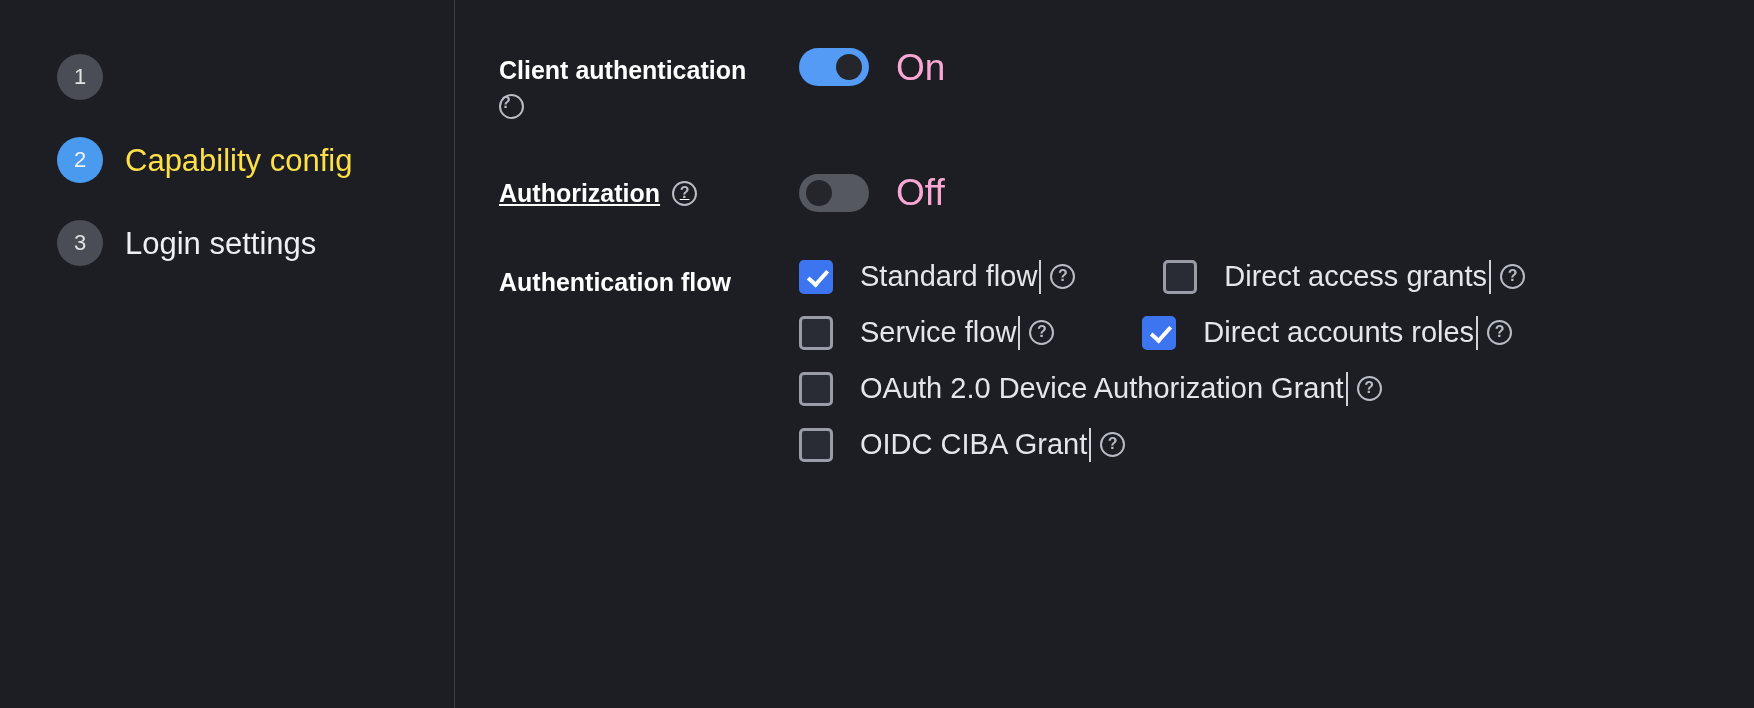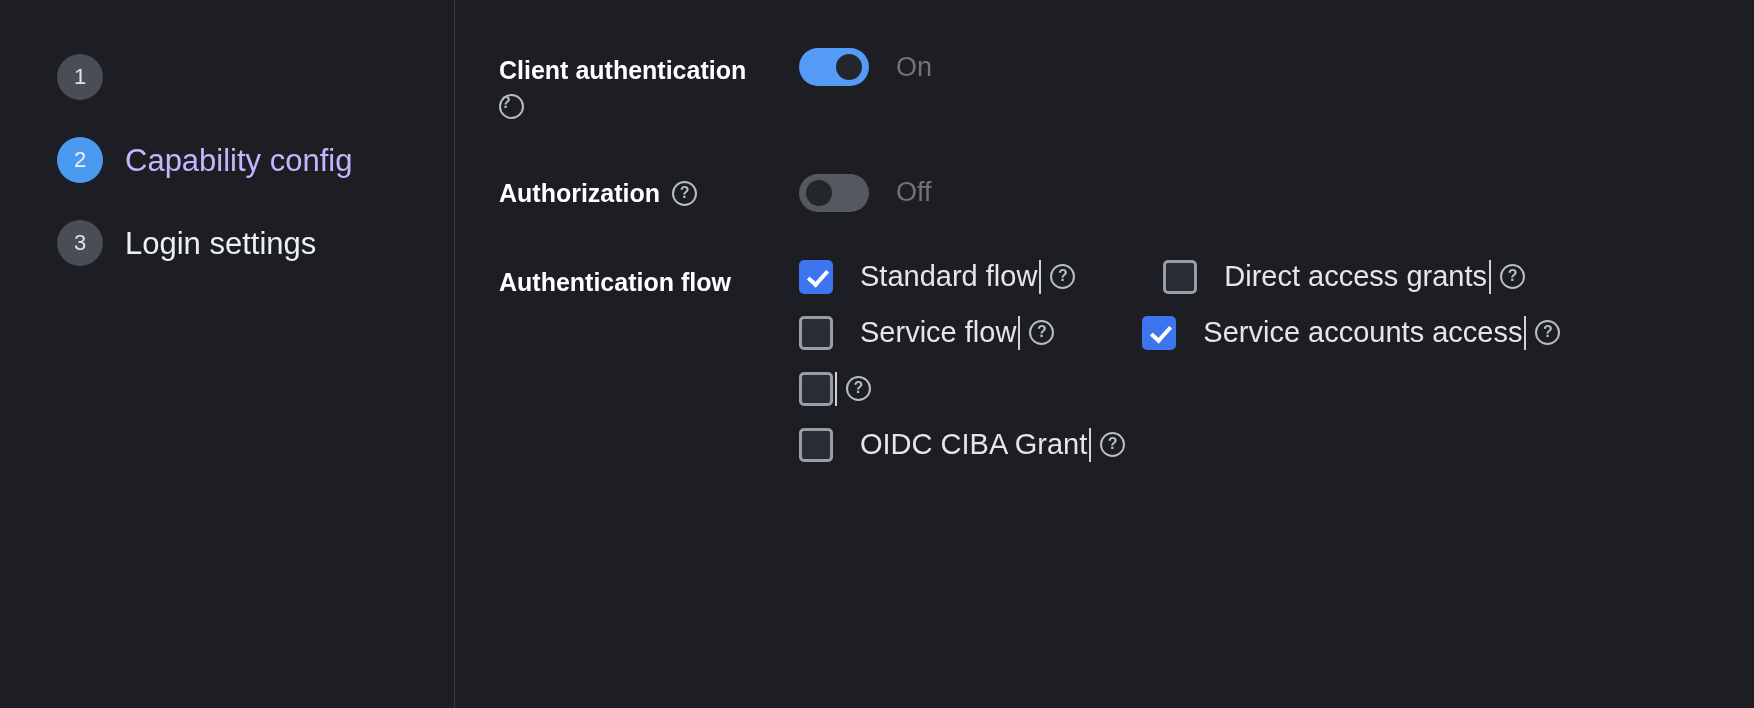--- a/index.html
+++ b/index.html
@@ -57,21 +57,21 @@
     color: #f2f2f2;
   }
   .step-label {
     margin-left: 22px;
     font-size: 31px;
     line-height: 1;
     color: #eceff3;
     white-space: nowrap;
   }
   .step.current .step-label {
-    color: #c4b5fd;
+    color: #fde047;
   }
 
   
   .form {
     flex: 1 1 auto;
     padding-top: 48px;
     padding-left: 44px;
     box-sizing: border-box;
   }
   .field-row {
@@ -84,20 +84,21 @@
     font-size: 25px;
     font-weight: bold;
     color: #ffffff;
     line-height: 1.35;
     padding-top: 6px;
   }
   .field-label.inline {
     display: flex;
     align-items: center;
     gap: 12px;
+    text-decoration: underline;
   }
   .field-label .wrap-help {
     display: block;
     margin-top: 6px;
   }
   .field-control {
     display: flex;
     align-items: center;
   }
 
@@ -147,22 +148,22 @@
     top: 6px;
     left: 7px;
     width: 26px;
     height: 26px;
     border-radius: 50%;
     background: #24262c;
   }
   .switch.on .knob { left: 37px; }
   .switch-state {
     margin-left: 27px;
-    font-size: 27px;
-    color: #737373;
+    font-size: 37px;
+    color: #f9a8d4;
     line-height: 1;
     white-space: nowrap;
   }
 
   
   .checkbox-grid {
     display: flex;
     flex-direction: column;
     gap: 22px;
   }
@@ -297,31 +298,32 @@
           <div class="cb-item">
             <span class="cb-box"></span>
             <span class="cb-label">Service flow</span>
             <span class="vsep"></span>
             <span class="help-icon">
                 <span>?</span>
               </span>
           </div>
           <div class="cb-item col2">
             <span class="cb-box checked"></span>
-            <span class="cb-label">Service accounts access</span>
+            <span class="cb-label">Direct accounts roles</span>
             <span class="vsep"></span>
             <span class="help-icon">
                 <span>?</span>
               </span>
           </div>
         </div>
 
         <div class="cb-line">
           <div class="cb-item">
             <span class="cb-box"></span>
+            <span class="cb-label">OAuth 2.0 Device Authorization Grant</span>
             <span class="vsep"></span>
             <span class="help-icon">
                 <span>?</span>
               </span>
           </div>
         </div>
 
         <div class="cb-line">
           <div class="cb-item">
             <span class="cb-box"></span>

